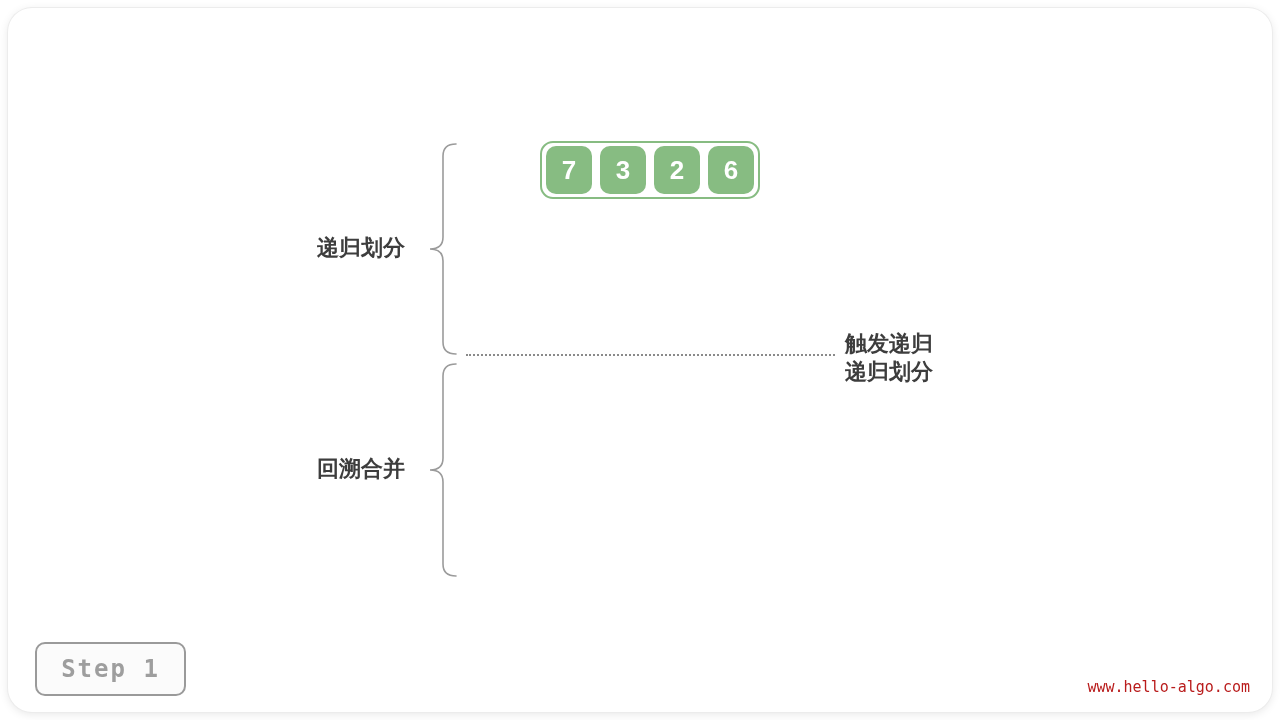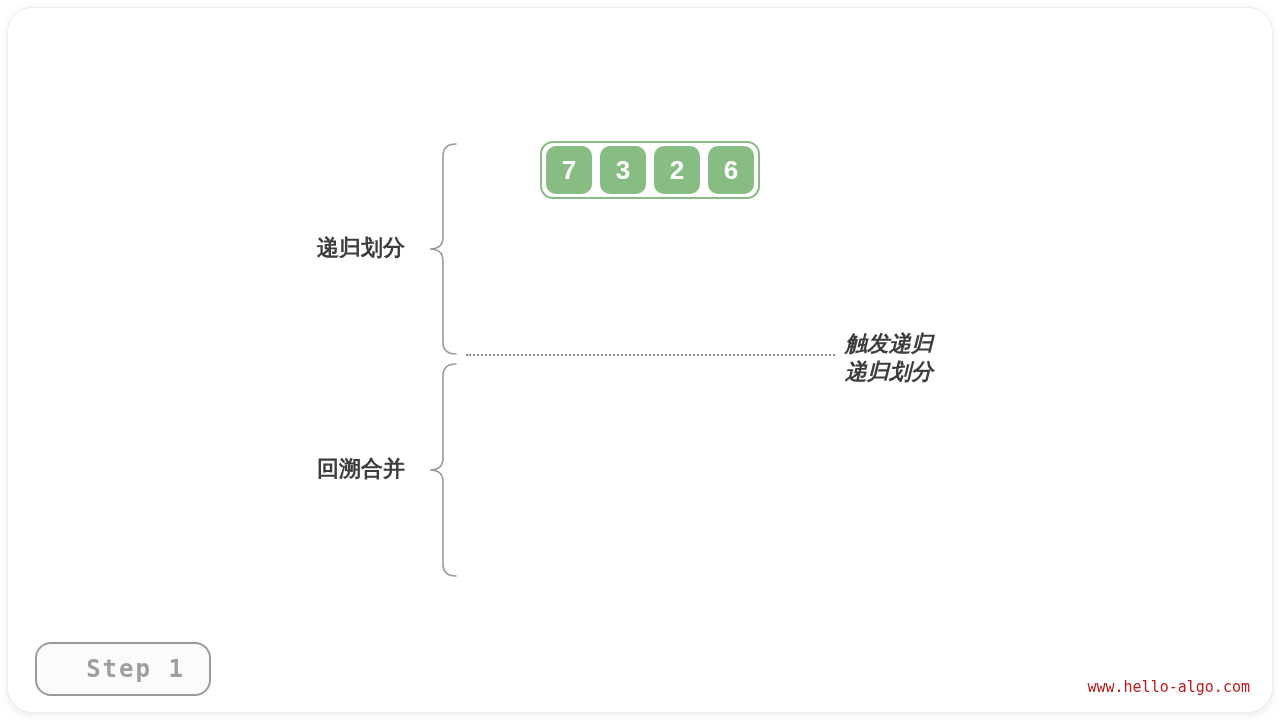--- a/index.html
+++ b/index.html
@@ -25,28 +25,28 @@
   
   .phase-label{position:absolute;left:230px;width:175px;text-align:right;
                font-size:22px;font-weight:700;color:#3D3D3D;line-height:26px;}
   .phase-label.divide{top:235px;}
   .phase-label.merge{top:456px;}
 
   
   .divider{position:absolute;left:466px;top:354px;width:369px;height:0;
            border-top:2px dotted #8A8A8A;}
   .annotation{position:absolute;left:845px;top:330px;font-size:22px;font-weight:700;
-              color:#3D3D3D;line-height:28px;white-space:nowrap;font-style:italic;}
+              color:#3D3D3D;line-height:28px;white-space:nowrap;}
 
   
   .step-badge{position:absolute;left:35px;top:642px;width:147px;height:50px;
-              background:#fbfbfb;border:2px solid #9A9A9A;border-radius:16px;
+              background:#fbfbfb;border:2px solid #9A9A9A;border-radius:10px;
               display:flex;align-items:center;justify-content:center;
               font-family:"DejaVu Sans Mono","Liberation Mono",monospace;
-              font-size:24px;font-weight:700;color:#9E9E9E;letter-spacing:2px;padding-left:25px;}
+              font-size:24px;font-weight:700;color:#9E9E9E;letter-spacing:2px;}
 
   
   .watermark{position:absolute;right:30px;top:678px;
              font-family:"DejaVu Sans Mono","Liberation Mono",monospace;
              font-size:15px;color:#b91c1c;}
 </style>
 </head>
 <body>
 
 <div class="screen">

